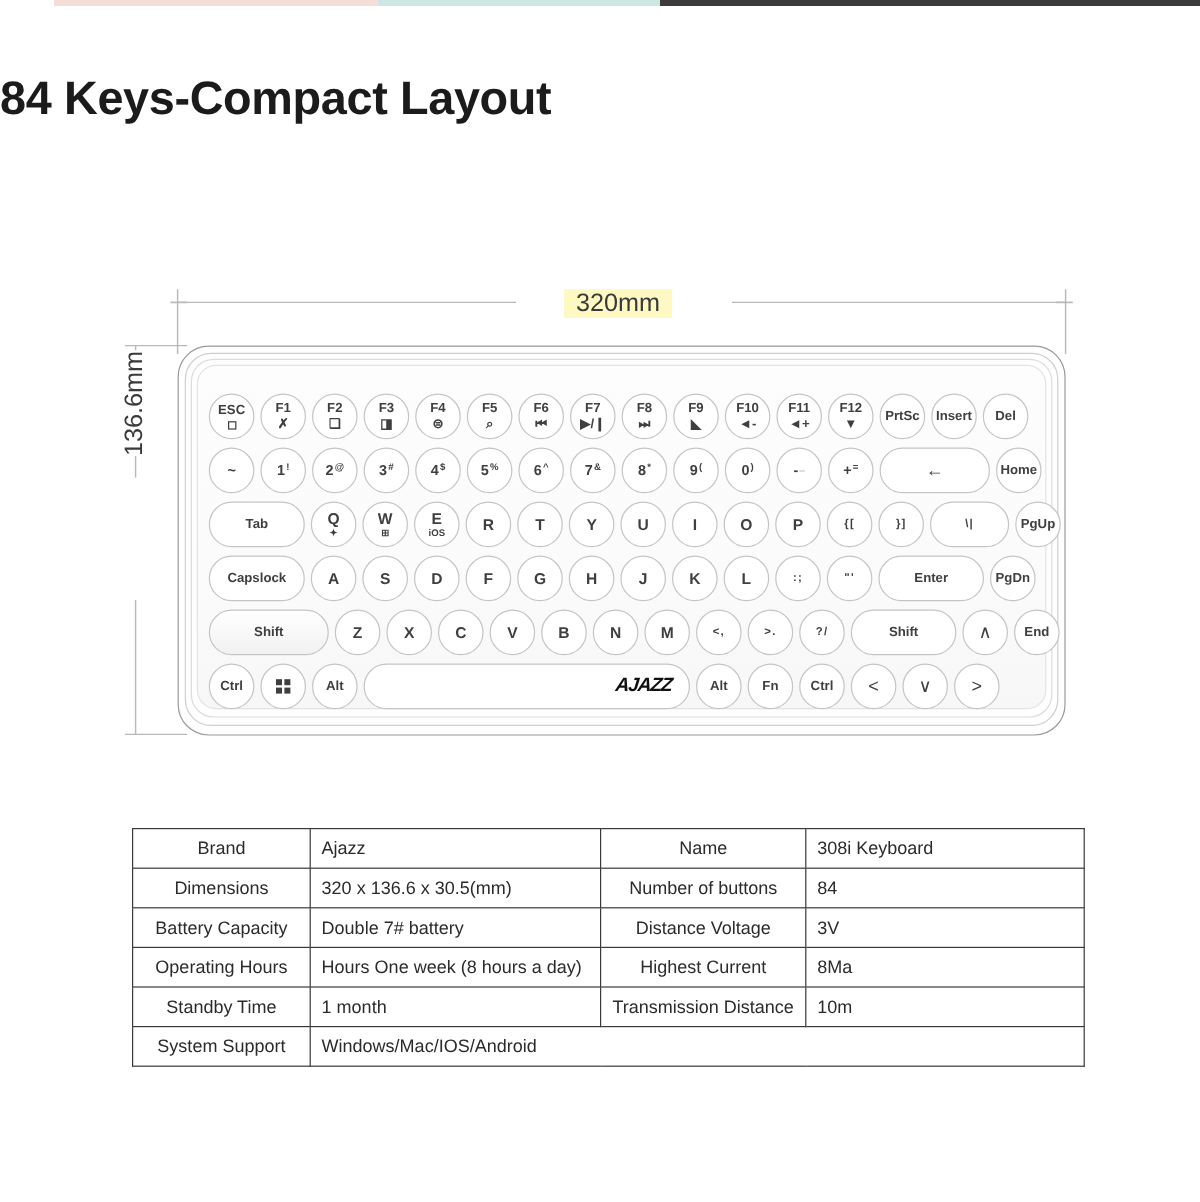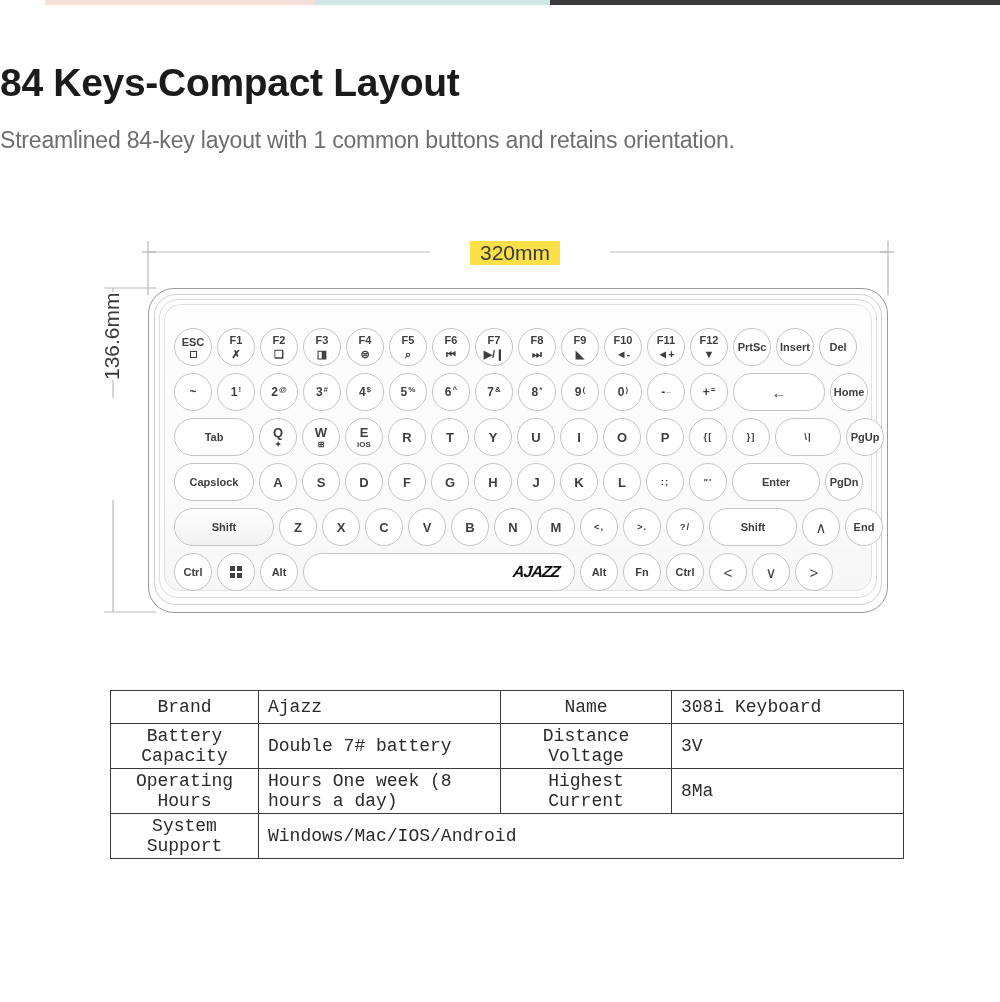--- a/index.html
+++ b/index.html
@@ -28,21 +28,21 @@
   }
   .subtitle {
     font-size: 23px; color: #6e6e6e; margin: 22px 0 0 0;
     letter-spacing: -0.2px; font-weight: 400;
   }
 
   
   .dim-layer { position: absolute; top: 0; left: 0; width: 1000px; height: 1002px; pointer-events: none; }
   .dim-label-h {
     position: absolute; top: 241px; left: 470px;
-    font-size: 21px; color: #3a3a3a; background: #fde047; padding: 0 10px;
+    font-size: 21px; color: #3a3a3a; background: #fef9c3; padding: 0 10px;
   }
   .dim-label-v {
     position: absolute; top: 380px; left: 100px;
     font-size: 21px; color: #3a3a3a; background: #fff;
     transform: rotate(-90deg); transform-origin: left top;
     white-space: nowrap;
   }
 
   
   .kb-wrap { position: absolute; left: 148px; top: 288px; width: 740px; height: 325px; }
@@ -113,21 +113,21 @@
   }
   .sq { width: 7px; height: 7px; border: 1.4px solid #3f3f3f; margin-top: 3px; }
   .winicon { display: grid; grid-template-columns: 5px 5px; grid-template-rows: 5px 5px; gap: 1.5px; }
   .winicon i { background: #3f3f3f; display: block; }
 
   
   .spec {
     position: absolute; left: 110px; top: 690px;
     width: 794px;
     border-collapse: collapse;
-    font-size: 18px; color: #2b2b2b; font-family: Liberation Mono, monospace;
+    font-size: 15px; color: #2b2b2b;
   }
   .spec td {
     border: 1.3px solid #3a3a3a;
     height: 33px; padding: 2px 9px;
     vertical-align: middle;
   }
   .spec td.lbl { text-align: center; width: 148px; }
   .spec td.val { text-align: left; }
   .spec td.val-left  { width: 242px; }
   .spec td.lbl-right { width: 171px; }
@@ -136,21 +136,20 @@
 <body>
 
 <div class="top-strip">
   <div class="strip-seg strip-pink"></div>
   <div class="strip-seg strip-teal"></div>
   <div class="strip-seg strip-dark"></div>
 </div>
 
 <div class="header">
   <h1 class="title">84 Keys-Compact Layout</h1>
-  <p class="subtitle">Streamlined 84-key layout with 1 common buttons and retains orientation.</p>
 </div>
 
 <svg class="dim-layer" viewBox="0 0 1000 1002">
 
   <line x1="148" y1="252" x2="430" y2="252" stroke="#b9b9b9" stroke-width="1.2"></line>
   <line x1="610" y1="252" x2="888" y2="252" stroke="#b9b9b9" stroke-width="1.2"></line>
   <line x1="148" y1="241" x2="148" y2="295" stroke="#b9b9b9" stroke-width="1.2"></line>
   <line x1="888" y1="241" x2="888" y2="295" stroke="#b9b9b9" stroke-width="1.2"></line>
   <line x1="142" y1="252" x2="156" y2="252" stroke="#b9b9b9" stroke-width="1.4"></line>
   <line x1="880" y1="252" x2="894" y2="252" stroke="#b9b9b9" stroke-width="1.4"></line>
@@ -502,31 +501,43 @@
     </div>
 </div>
 
 <table class="spec">
   <tbody id="spec-body">
       <tr>
         <td class="lbl">Brand</td>
         <td class="val val-left">Ajazz</td>
         <td class="lbl lbl-right">Name</td>
         <td class="val">308i Keyboard</td>
+      </tr>
+      <tr>
+        <td class="lbl">Dimensions</td>
+        <td class="val val-left">320 x 136.6 x 30.5(mm)</td>
+        <td class="lbl lbl-right">Number of buttons</td>
+        <td class="val">84</td>
       </tr>
       <tr>
         <td class="lbl">Battery Capacity</td>
         <td class="val val-left">Double 7# battery</td>
         <td class="lbl lbl-right">Distance Voltage</td>
         <td class="val">3V</td>
       </tr>
       <tr>
         <td class="lbl">Operating Hours</td>
         <td class="val val-left">Hours One week (8 hours a day)</td>
         <td class="lbl lbl-right">Highest Current</td>
         <td class="val">8Ma</td>
       </tr>
       <tr>
+        <td class="lbl">Standby Time</td>
+        <td class="val val-left">1 month</td>
+        <td class="lbl lbl-right">Transmission Distance</td>
+        <td class="val">10m</td>
+      </tr>
+      <tr>
         <td class="lbl">System Support</td>
         <td class="val" colspan="3">Windows/Mac/IOS/Android</td>
       </tr>
     </tbody>
 </table>
 
 </body></html>

